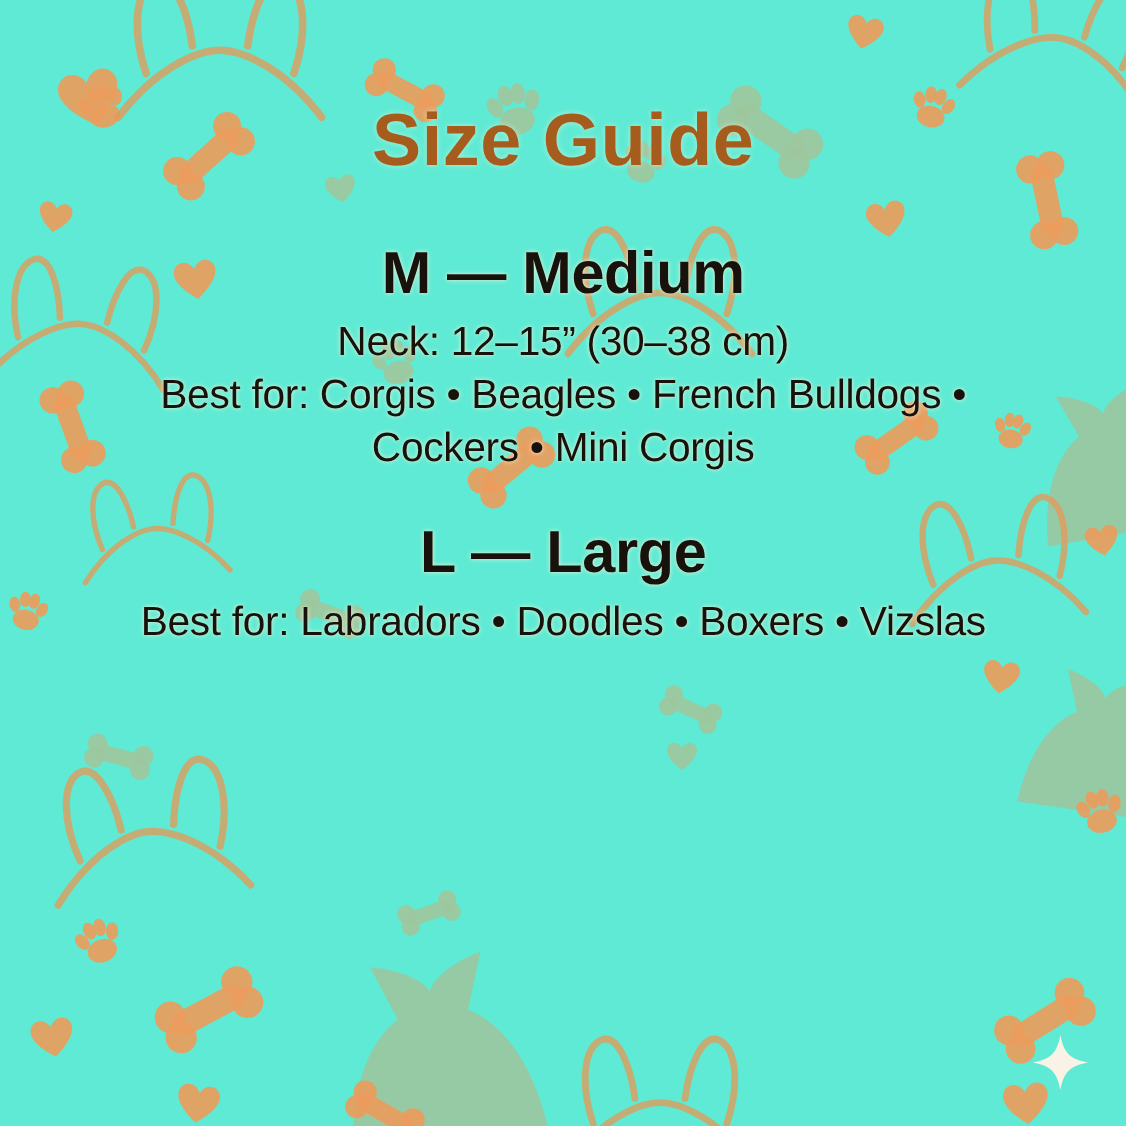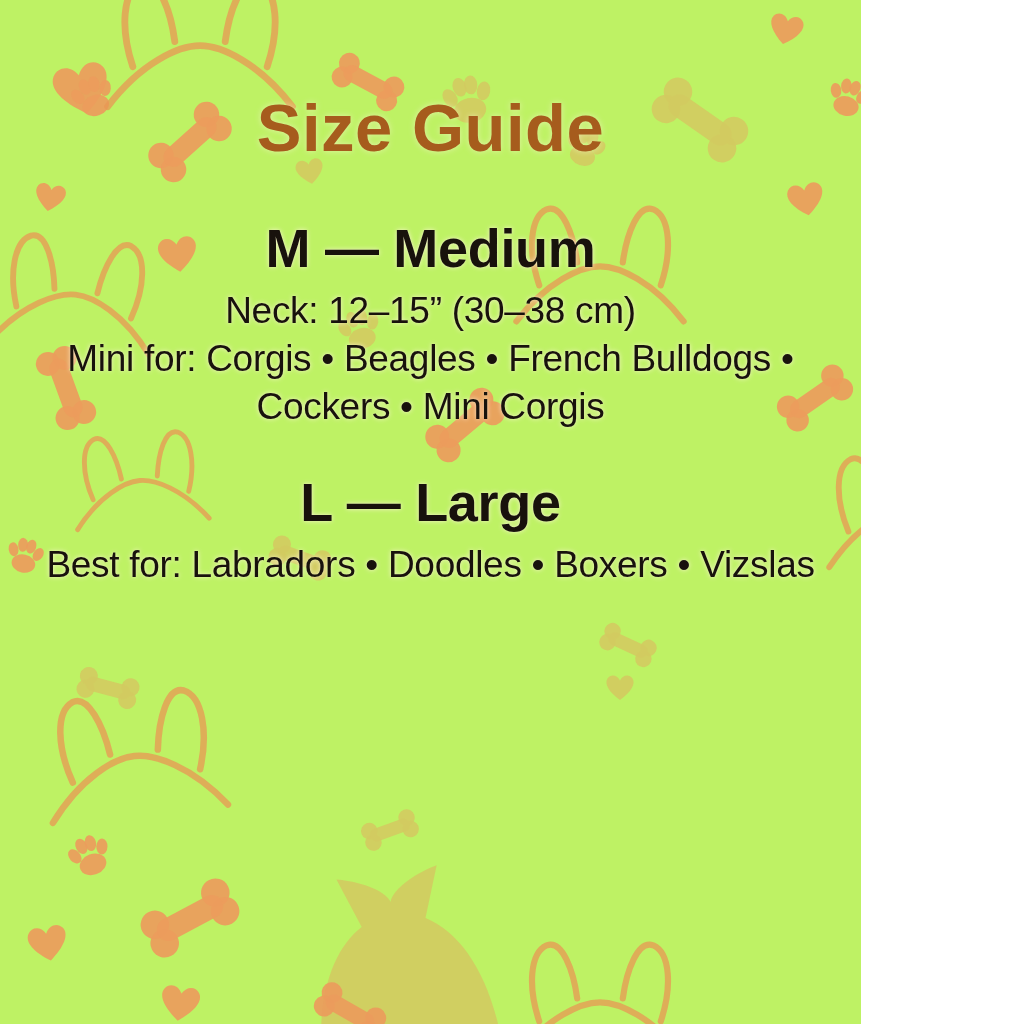--- a/index.html
+++ b/index.html
@@ -3,22 +3,22 @@
 <meta charset="utf-8">
 <style>
   html, body { margin: 0; padding: 0; }
   body {
     width: 1024px; height: 1024px;
     font-family: "Liberation Sans", sans-serif;
     overflow: hidden;
   }
   .card {
     position: relative;
-    width: 861px; height: 1024px;
-    background: #bef264;
+    width: 1024px; height: 1024px;
+    background: #5eead4;
     overflow: hidden;
   }
   .bg-pattern {
     position: absolute; inset: 0;
     display: block;
   }
   .content {
     position: absolute; inset: 0;
     text-align: center;
     color: #18120c;
@@ -148,21 +148,21 @@
       <use href="#dogfill" transform="translate(400 968) rotate(-8) scale(1.15)"></use>
     </g>
   </svg>
 
   <div class="content">
     <h1 class="page-title">Size Guide</h1>
 
     <section class="size-section">
       <h2 class="size-heading">M — Medium</h2>
       <p class="body-line">Neck: 12–15” (30–38 cm)</p>
-      <p class="body-line">Mini for: Corgis • Beagles • French Bulldogs •</p>
+      <p class="body-line">Best for: Corgis • Beagles • French Bulldogs •</p>
       <p class="body-line">Cockers • Mini Corgis</p>
     </section>
 
     <section class="size-section">
       <h2 class="size-heading">L — Large</h2>
       <p class="body-line">Best for: Labradors • Doodles • Boxers • Vizslas</p>
     </section>
 
   </div>
 

